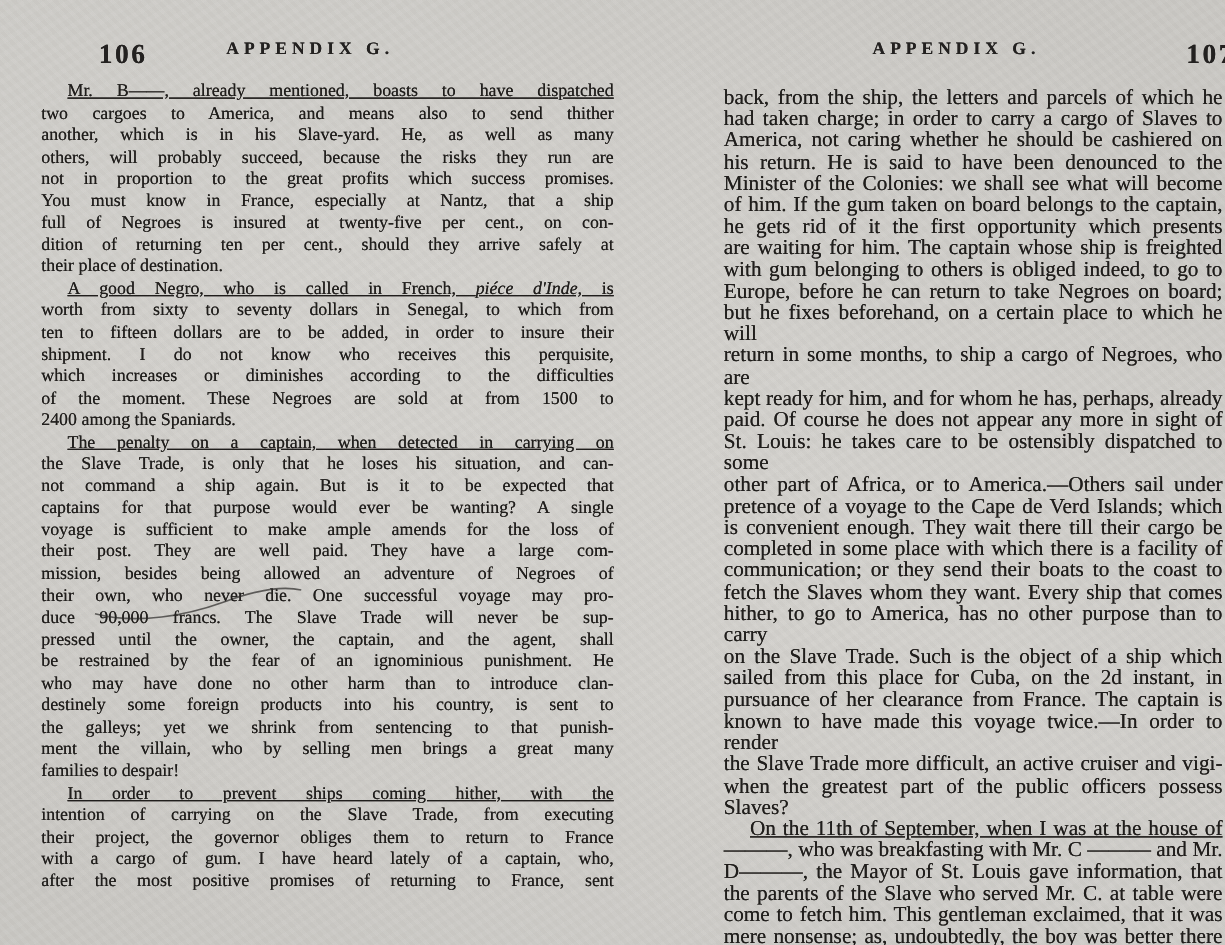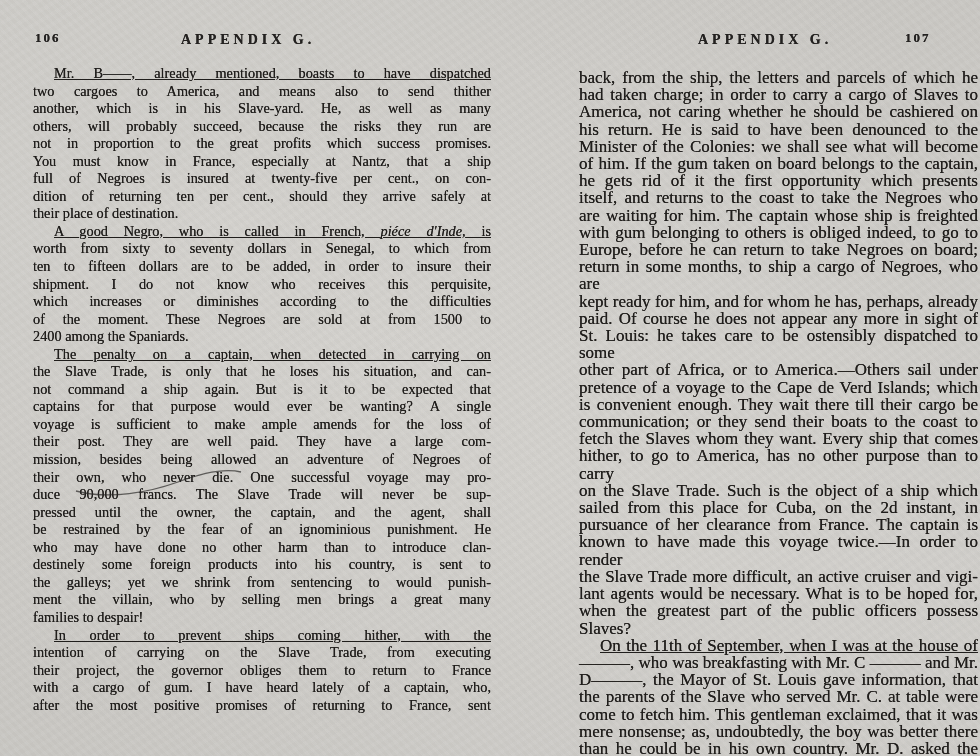--- a/index.html
+++ b/index.html
@@ -16,21 +16,21 @@
     font-family:"Liberation Serif","DejaVu Serif",serif;
     color:#201e1c;
   }
   .hdr-num, .hdr-title{
     position:absolute;
     font-weight:bold;
     color:#232120;
     text-shadow:0 0 0.5px rgba(30,28,26,0.85);
     white-space:nowrap;
   }
-  .hdr-num{font-size:13px;letter-spacing:2px;}
+  .hdr-num{font-size:22px;letter-spacing:2px;margin-left:44px;}
   .hdr-title{font-size:14px;letter-spacing:4px;}
   #num-left{left:35px;top:30px;}
   #head-left{left:181px;top:32px;}
   #head-right{left:698px;top:32px;}
   #num-right{left:905px;top:30px;}
 
   .pagebody{position:absolute;}
   #body-left{left:33px;top:65px;width:458px;font-size:14.3px;line-height:17.55px;}
   #body-right{left:579px;top:69px;width:399px;font-size:17px;line-height:17.2px;}
 
@@ -79,57 +79,57 @@
       <div class="line j">captains for that purpose would ever be wanting? A single</div>
       <div class="line j">voyage is sufficient to make ample amends for the loss of</div>
       <div class="line j">their post. They are well paid. They have a large com-</div>
       <div class="line j">mission, besides being allowed an adventure of Negroes of</div>
       <div class="line j">their own, who never die. One successful voyage may pro-</div>
       <div class="line j">duce 90,000 francs. The Slave Trade will never be sup-</div>
       <div class="line j">pressed until the owner, the captain, and the agent, shall</div>
       <div class="line j">be restrained by the fear of an ignominious punishment. He</div>
       <div class="line j">who may have done no other harm than to introduce clan-</div>
       <div class="line j">destinely some foreign products into his country, is sent to</div>
-      <div class="line j">the galleys; yet we shrink from sentencing to would punish-</div>
+      <div class="line j">the galleys; yet we shrink from sentencing to that punish-</div>
       <div class="line j">ment the villain, who by selling men brings a great many</div>
       <div class="line">families to despair!</div>
       <div class="line indent j">In order to prevent ships coming hither, with the</div>
       <div class="line j">intention of carrying on the Slave Trade, from executing</div>
       <div class="line j">their project, the governor obliges them to return to France</div>
       <div class="line j">with a cargo of gum. I have heard lately of a captain, who,</div>
       <div class="line j">after the most positive promises of returning to France, sent</div>
     </div>
   <div class="pagebody" id="body-right">
       <div class="line j">back, from the ship, the letters and parcels of which he</div>
       <div class="line j">had taken charge; in order to carry a cargo of Slaves to</div>
       <div class="line j">America, not caring whether he should be cashiered on</div>
       <div class="line j">his return. He is said to have been denounced to the</div>
       <div class="line j">Minister of the Colonies: we shall see what will become</div>
       <div class="line j">of him. If the gum taken on board belongs to the captain,</div>
       <div class="line j">he gets rid of it the first opportunity which presents</div>
-      <div class="line j">itself, and returns to the coast to take the Negroes who</div>
       <div class="line j">are waiting for him. The captain whose ship is freighted</div>
       <div class="line j">with gum belonging to others is obliged indeed, to go to</div>
       <div class="line j">Europe, before he can return to take Negroes on board;</div>
+      <div class="line j">but he fixes beforehand, on a certain place to which he will</div>
       <div class="line j">return in some months, to ship a cargo of Negroes, who are</div>
       <div class="line j">kept ready for him, and for whom he has, perhaps, already</div>
       <div class="line j">paid. Of course he does not appear any more in sight of</div>
       <div class="line j">St. Louis: he takes care to be ostensibly dispatched to some</div>
       <div class="line j">other part of Africa, or to America.—Others sail under</div>
       <div class="line j">pretence of a voyage to the Cape de Verd Islands; which</div>
       <div class="line j">is convenient enough. They wait there till their cargo be</div>
+      <div class="line j">completed in some place with which there is a facility of</div>
       <div class="line j">communication; or they send their boats to the coast to</div>
       <div class="line j">fetch the Slaves whom they want. Every ship that comes</div>
       <div class="line j">hither, to go to America, has no other purpose than to carry</div>
       <div class="line j">on the Slave Trade. Such is the object of a ship which</div>
       <div class="line j">sailed from this place for Cuba, on the 2d instant, in</div>
       <div class="line j">pursuance of her clearance from France. The captain is</div>
       <div class="line j">known to have made this voyage twice.—In order to render</div>
       <div class="line j">the Slave Trade more difficult, an active cruiser and vigi-</div>
-      <div class="line j">lant agents would be necessary. What is to be hoped for,</div>
       <div class="line j">when the greatest part of the public officers possess</div>
       <div class="line">Slaves?</div>
       <div class="line indent j">On the 11th of September, when I was at the house of</div>
       <div class="line j">———, who was breakfasting with Mr. C ——— and Mr.</div>
       <div class="line j">D———, the Mayor of St. Louis gave information, that</div>
       <div class="line j">the parents of the Slave who served Mr. C. at table were</div>
       <div class="line j">come to fetch him. This gentleman exclaimed, that it was</div>
       <div class="line j">mere nonsense; as, undoubtedly, the boy was better there</div>
       <div class="line j">than he could be in his own country. Mr. D. asked the</div>
     </div>

